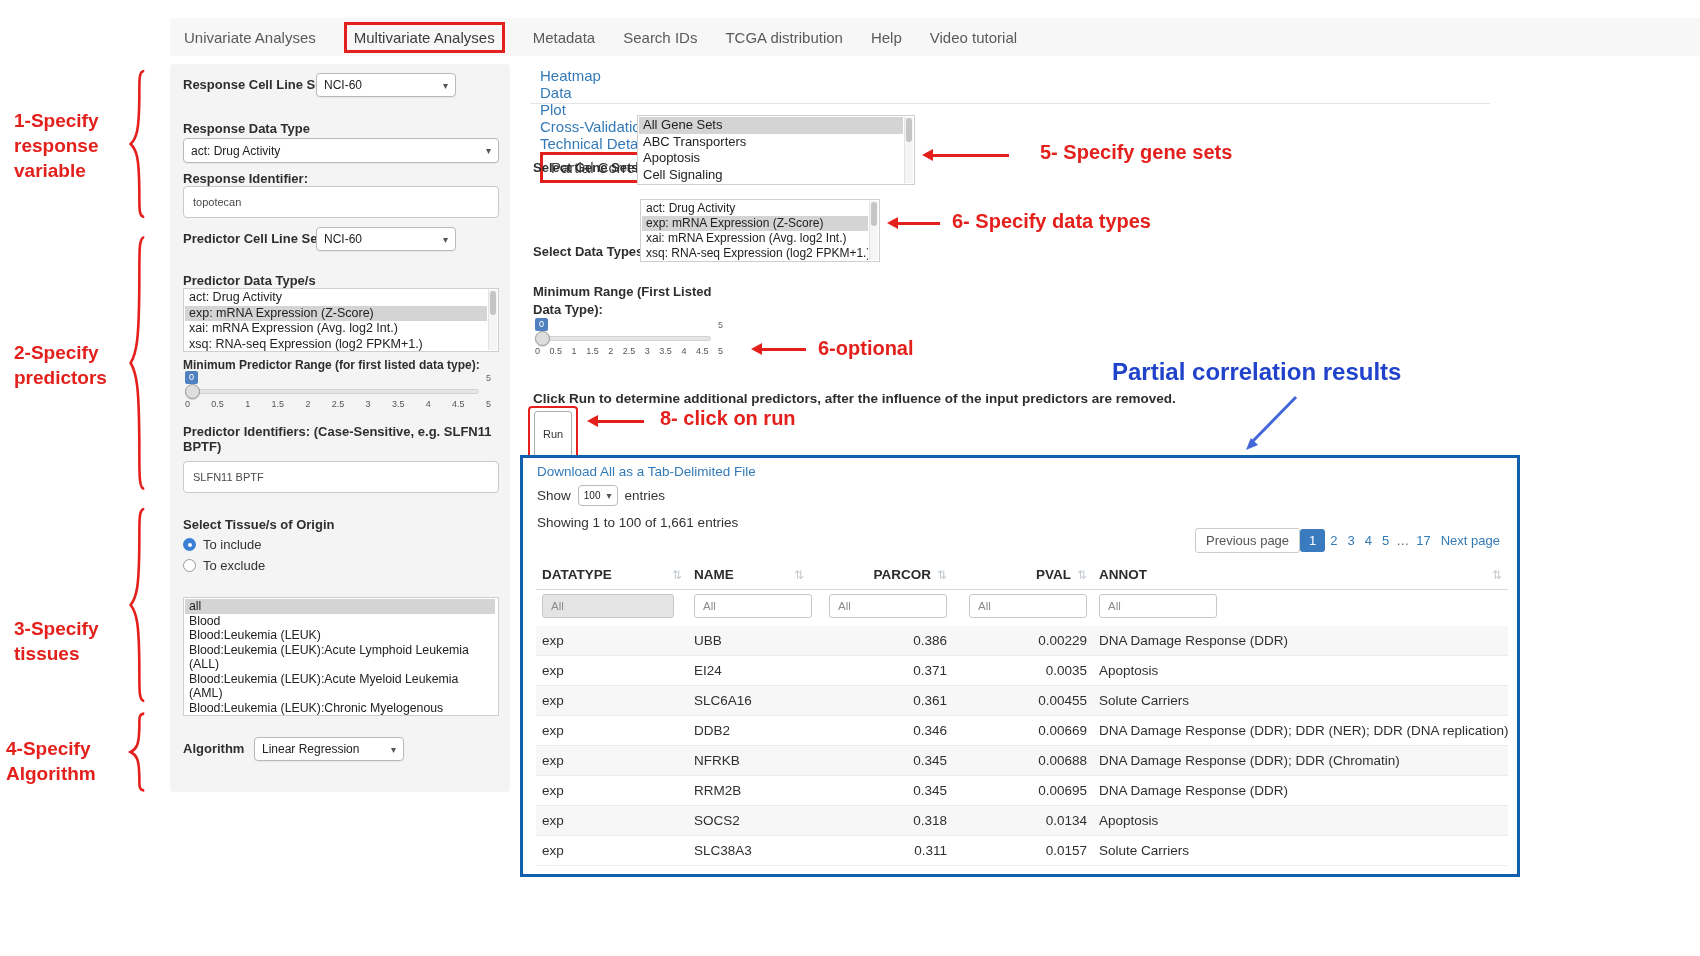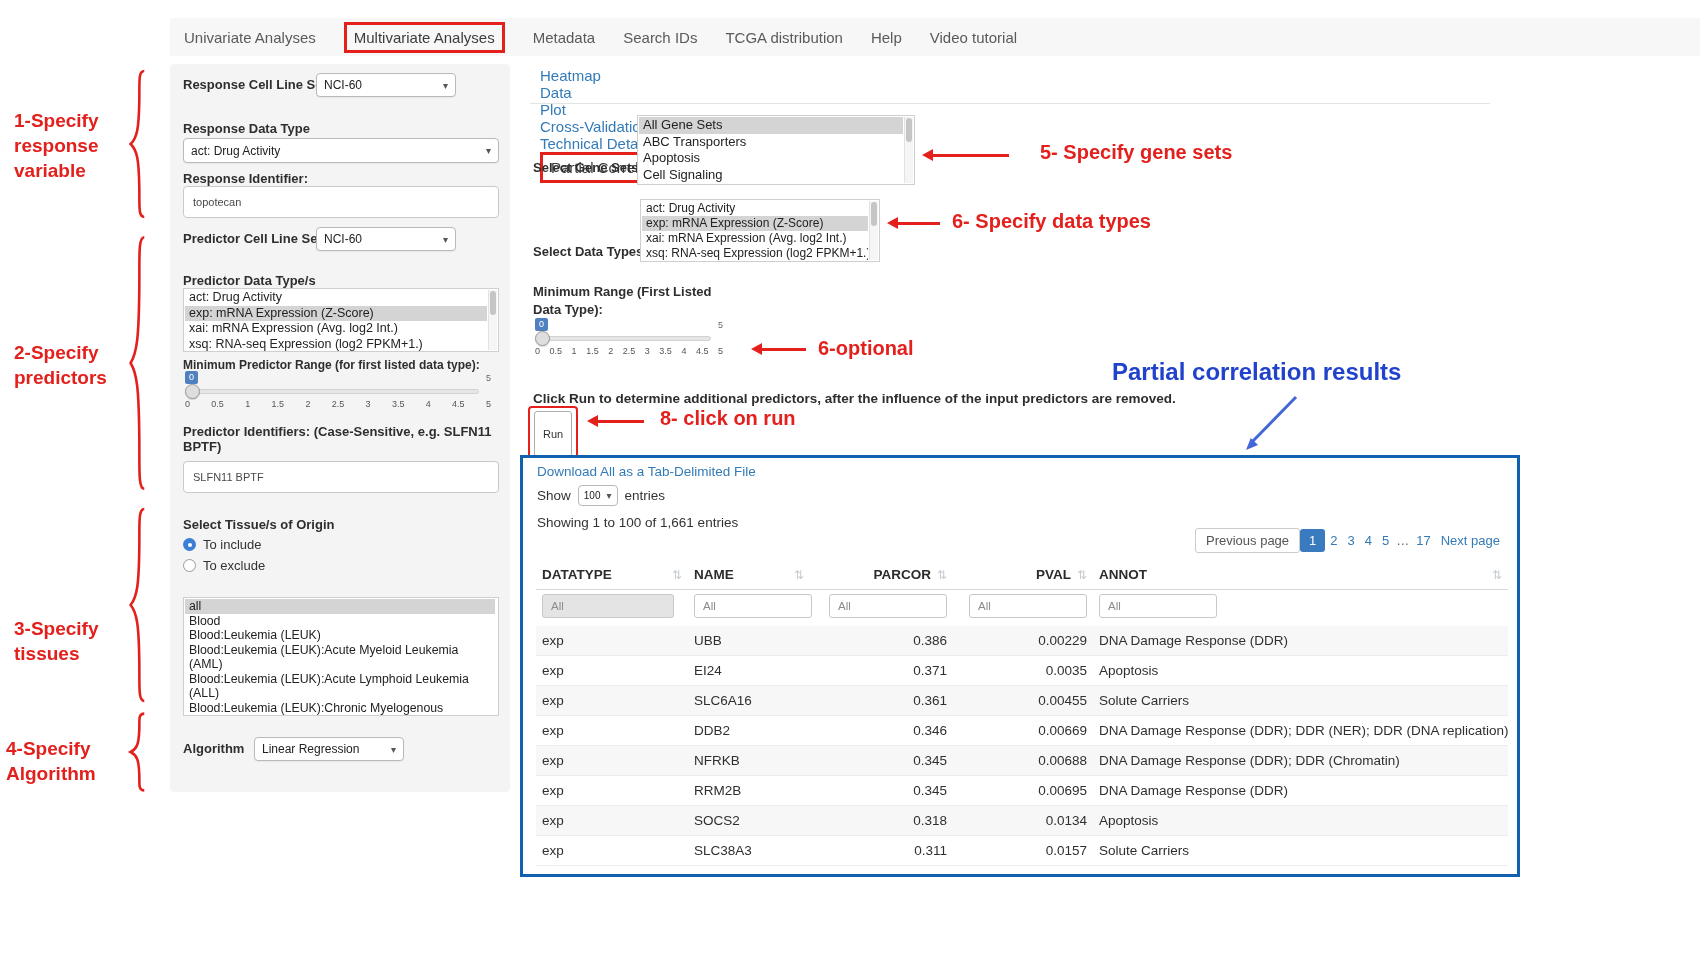--- a/index.html
+++ b/index.html
@@ -212,22 +212,22 @@
       <span>To include</span>
     </div>
     <div class="radio-row" style="left:13px;top:494px">
       <span class="radio"></span>
       <span>To exclude</span>
     </div>
     <div class="listbox wrap" style="left:13px;top:533px;width:316px;height:119px;font-size:12.3px;line-height:14.5px;padding-right:3px">
         <div class="opt opt-sel">all</div>
         <div class="opt">Blood</div>
         <div class="opt">Blood:Leukemia (LEUK)</div>
+        <div class="opt">Blood:Leukemia (LEUK):Acute Lymphoid Leukemia (ALL)</div>
         <div class="opt">Blood:Leukemia (LEUK):Acute Myeloid Leukemia (AML)</div>
-        <div class="opt">Blood:Leukemia (LEUK):Acute Lymphoid Leukemia (ALL)</div>
         <div class="opt">Blood:Leukemia (LEUK):Chronic Myelogenous Leukemia (CML)</div>
       </div>
 
     <div class="sb-label" style="left:13px;top:677px">Algorithm</div>
     <div class="selectbox" style="left:84px;top:673px;width:150px">
       <span>Linear Regression</span>
       <span class="caret">▾</span>
     </div>
   </div>
 

